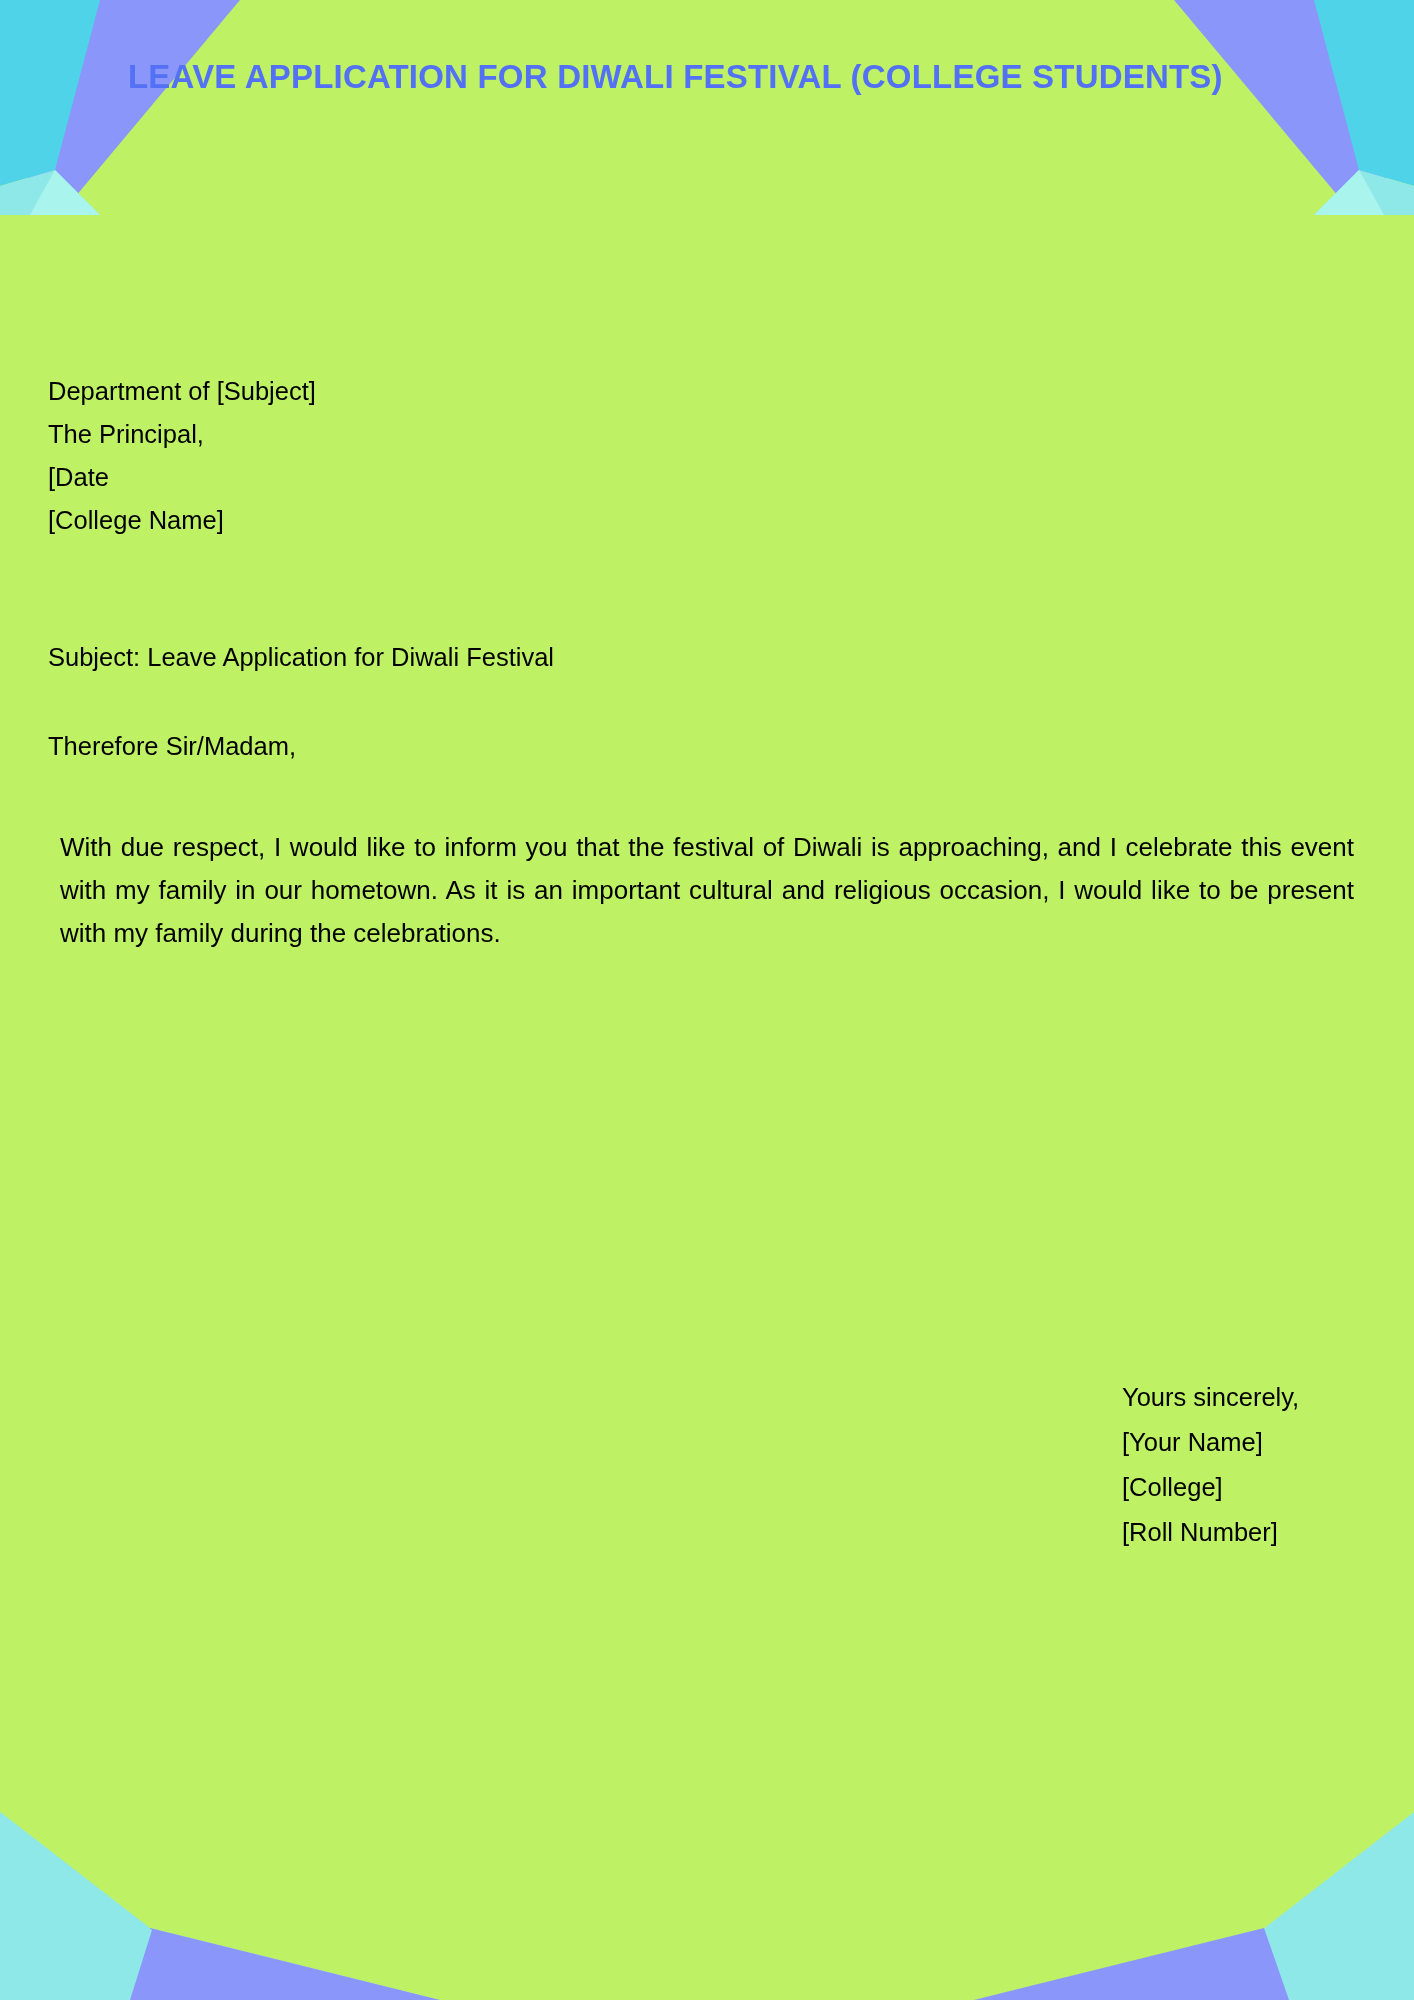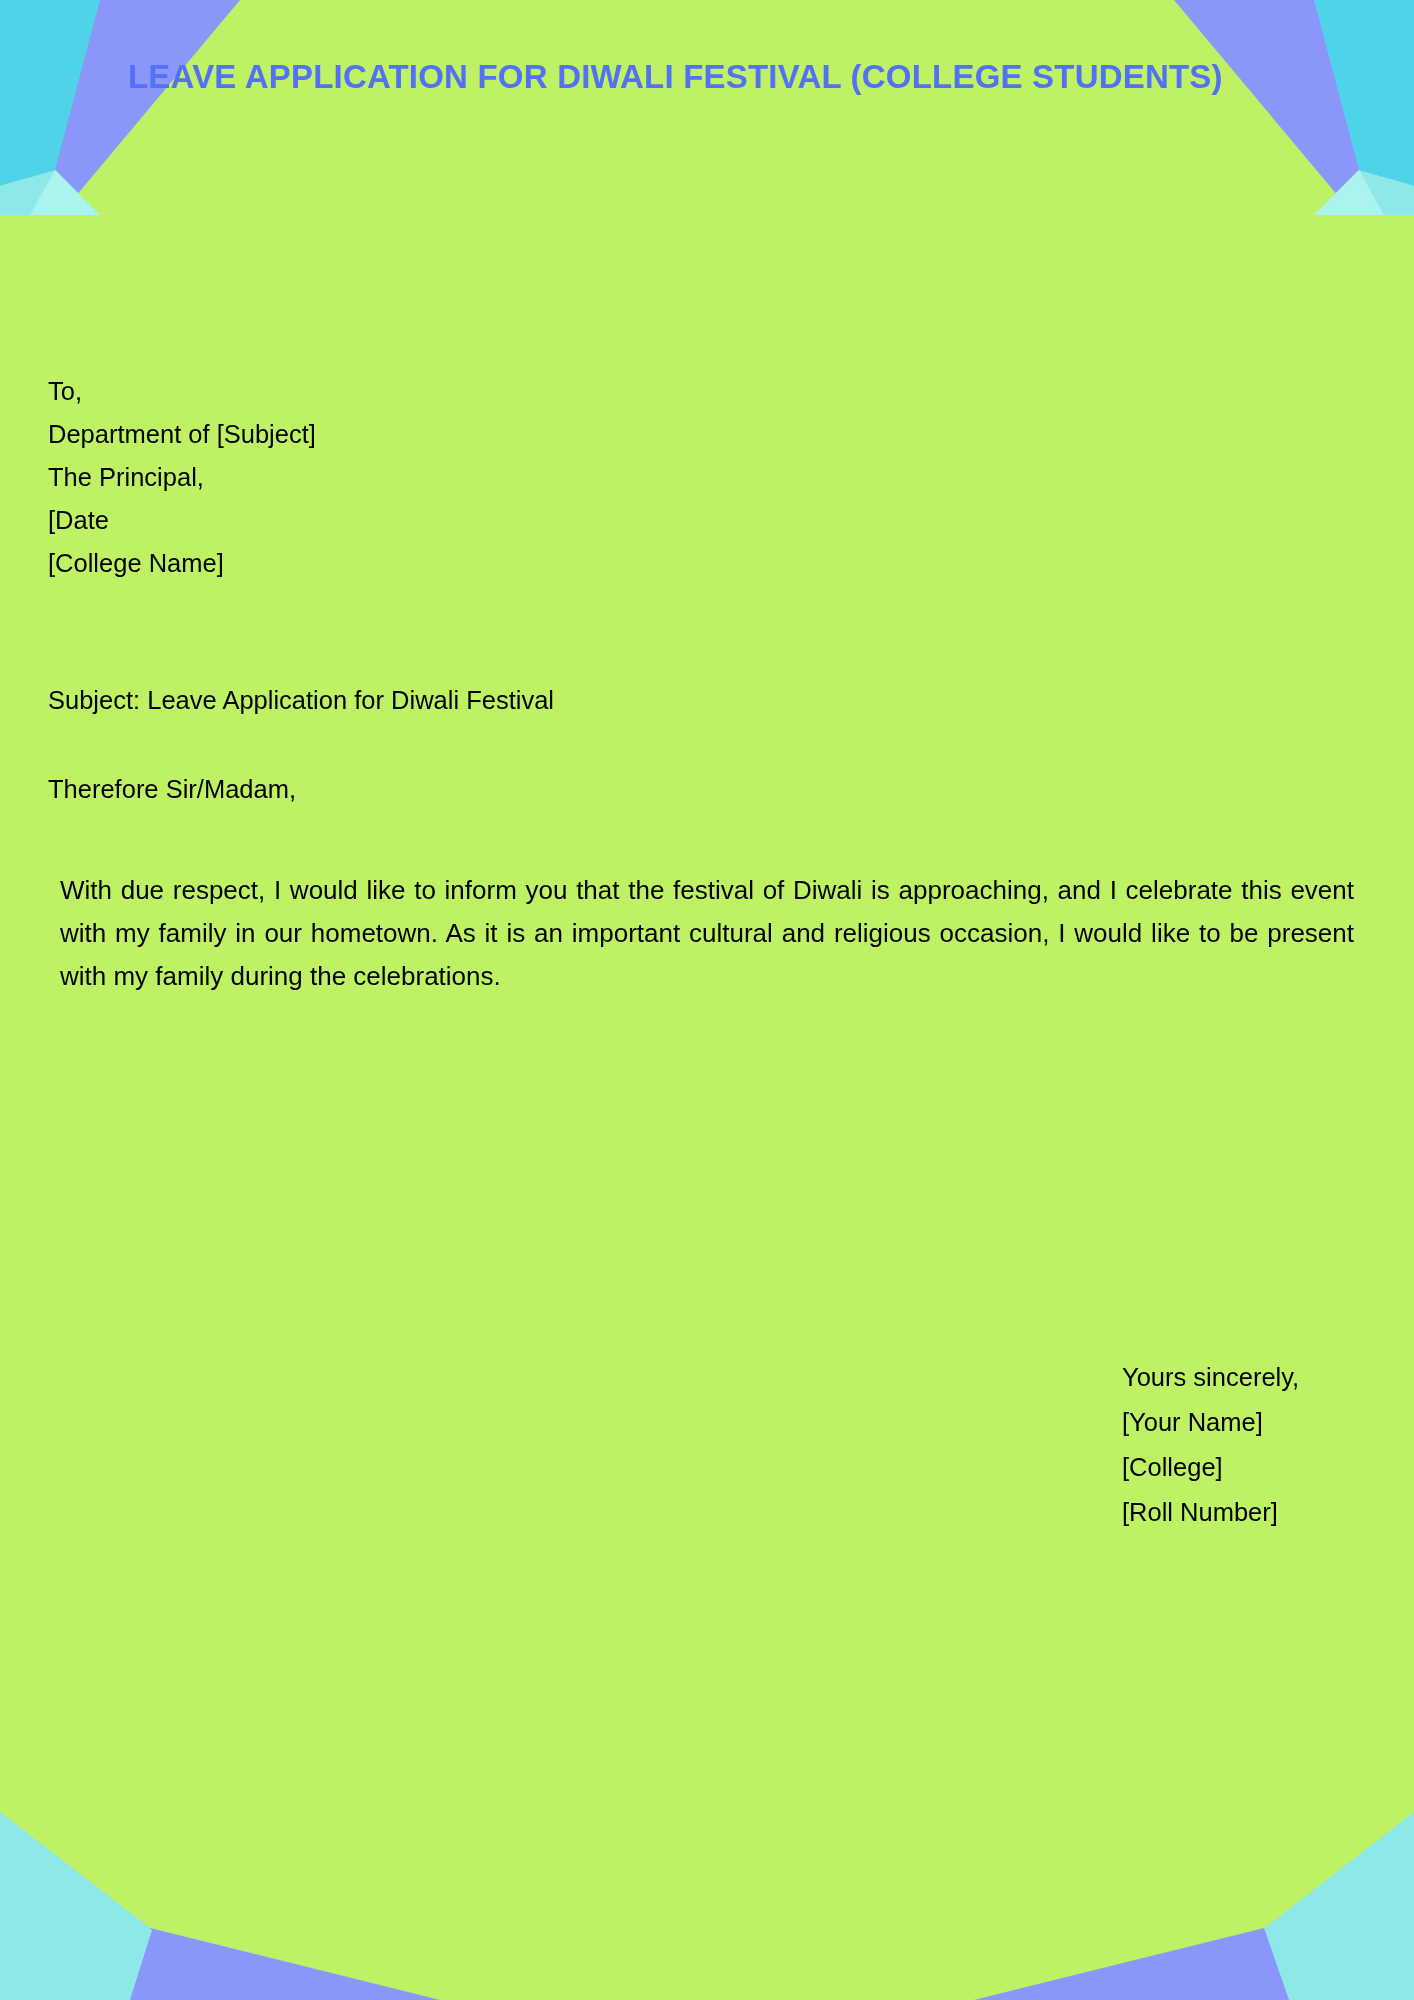--- a/index.html
+++ b/index.html
@@ -73,20 +73,21 @@
   
   .signature {
     position: absolute;
     left: 48px;
     top: 1355px;
     width: 1266px;
     text-align: left;
   }
   .sig-inner {
     margin-left: 1074px;
+    margin-top: 20px;
   }
   .sig-line {
     font-size: 25.5px;
     line-height: 45px;
     white-space: pre;
   }
 </style>
 </head>
 <body>
 
@@ -125,21 +126,20 @@
       <polygon points="440,72 288,190 310,260 440,260" fill="#8fe8e8"></polygon>
       <polygon points="290,188 0,260 315,260" fill="#8b96fa"></polygon>
     </svg>
   </div>
 
   <div class="title">LEAVE APPLICATION FOR DIWALI FESTIVAL (COLLEGE STUDENTS)</div>
 
   <div class="content">
 
     <div>
-      <div class="addr-line">To,</div>
       <div class="addr-line">Department of [Subject]</div>
       <div class="addr-line">The Principal,</div>
       <div class="addr-line">[Date</div>
       <div class="addr-line">[College Name]</div>
     </div>
 
     <div class="block-gap-lg"></div>
 
     <div class="plain-line">Subject: Leave Application for Diwali Festival</div>
 

